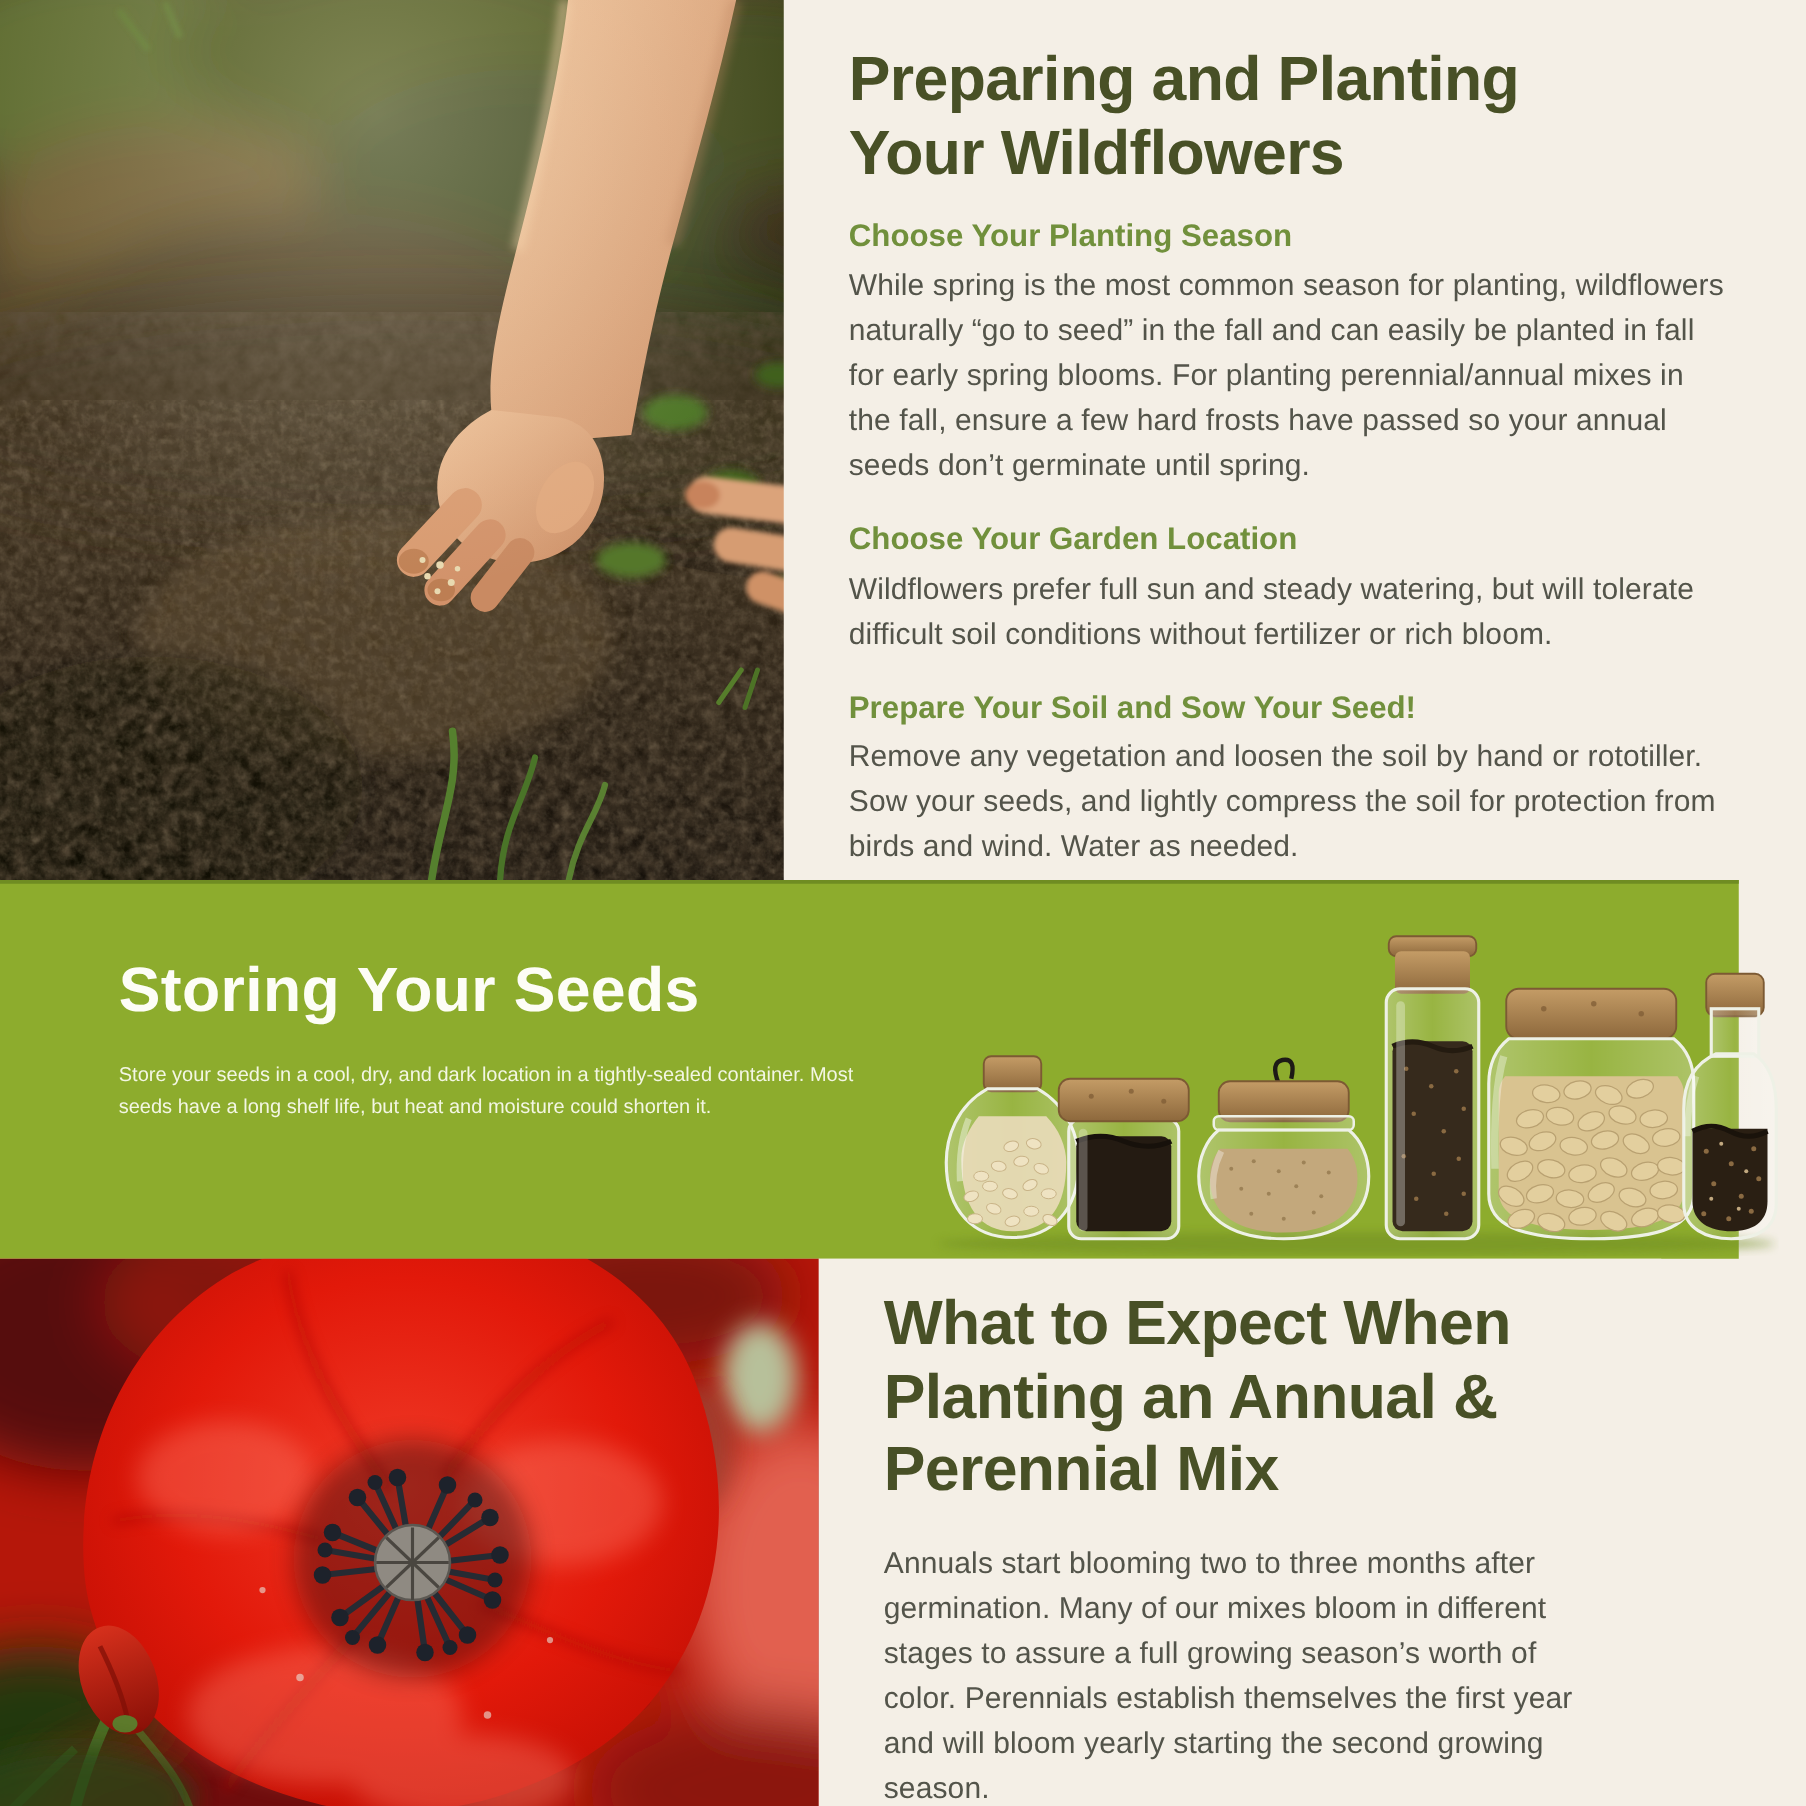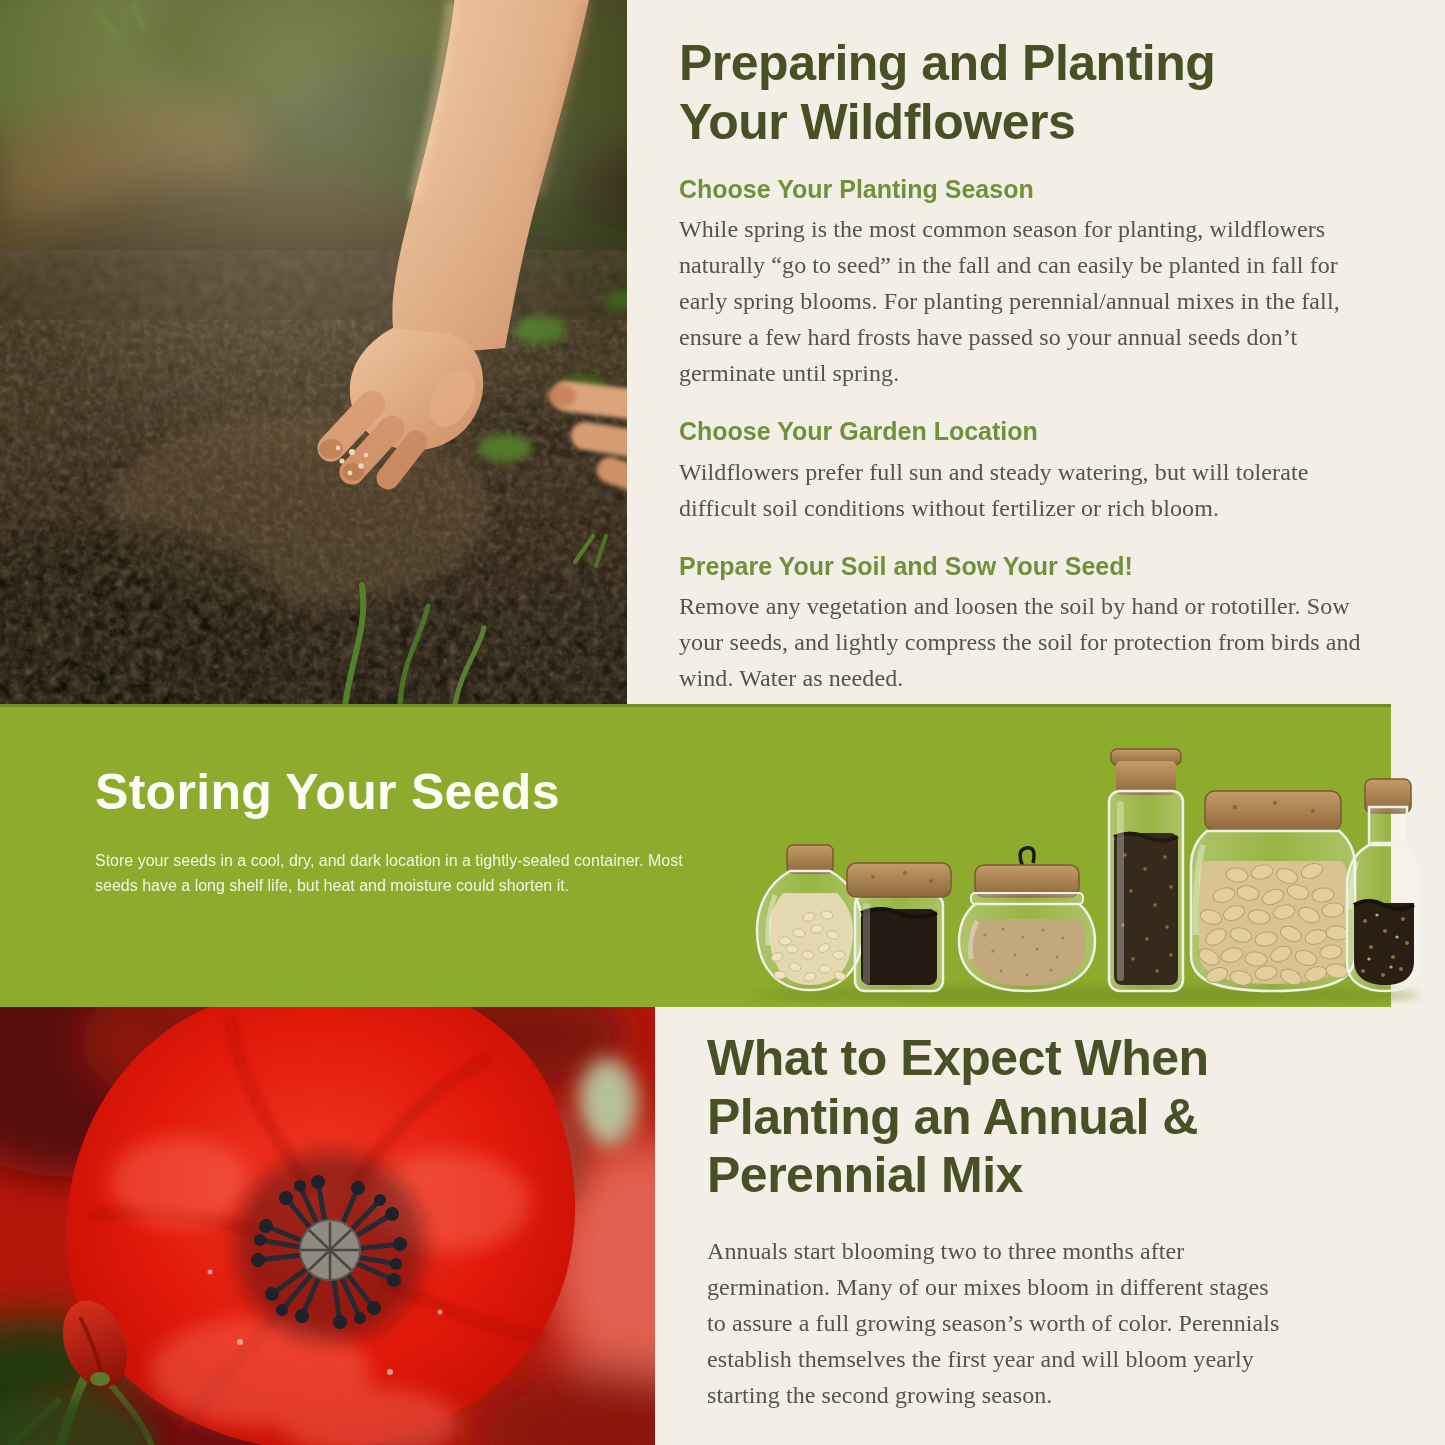--- a/index.html
+++ b/index.html
@@ -25,21 +25,21 @@
   .section-bottom-right{
     position:absolute; left:655px; top:1007px; width:674px; height:438px;
     box-sizing:border-box; padding:22px 44px 13px 52px; background:var(--cream);
   }
   .big-title{ color:var(--title_green); font-weight:700; font-size:50px;
     line-height:1.17; letter-spacing:-0.5px; }
   .sub-heading{ color:var(--subheading_green); font-weight:700; font-size:25px;
     line-height:1.25; margin:25px 0 6px 0; }
   .sub-heading.first{margin-top:23px;}
   .body-text{ color:var(--body_text); font-size:24px; line-height:1.5;
-    margin:0; max-width:702px; letter-spacing:0.1px;font-family:Liberation Serif, serif; }
+    margin:0; max-width:702px; letter-spacing:0.1px; }
 
   .band{
     position:absolute; left:0; top:704px; width:1391px; height:303px;
     background:var(--band_green); border-top:3px solid var(--band_border);
     box-sizing:border-box;
   }
   .band-textblock{position:absolute; left:95px; top:56px; width:600px;}
   .band-title{ color:var(--band_title); font-weight:700; font-size:50px;
     line-height:1.16; letter-spacing:0.3px;}
   .band-body{ color:var(--band_text); font-size:16px; line-height:1.58;

